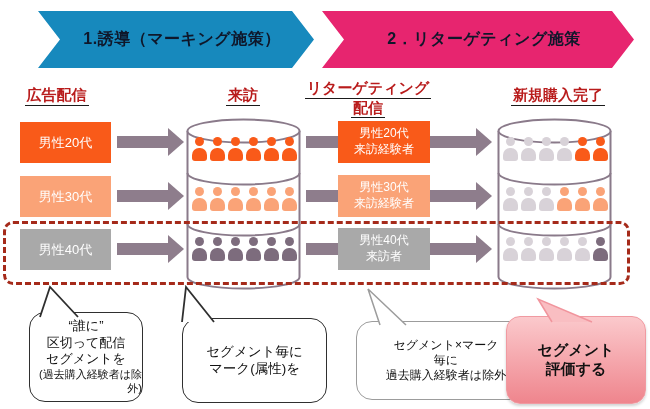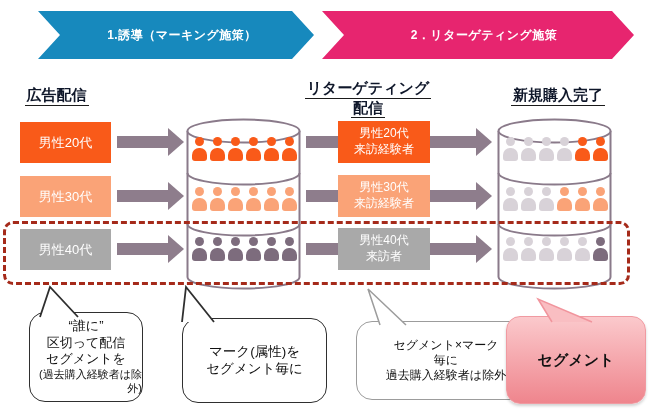--- a/index.html
+++ b/index.html
@@ -2,29 +2,29 @@
 <html style="--c-orange: #F95A19; --c-light-orange: #FAA377; --c-gray: #A9A9A9; --c-arrow: #8E7D8C; --c-cylinder-stroke: #8A7A8A; --c-person-light: #D8D2D8; --c-person-dark: #7D6C7D; --c-dashed-red: #A52A1A; --c-banner-blue: #1789BD; --c-banner-pink: #E7256F; --c-pink-callout-top: #FBC9CC; --c-pink-callout-bottom: #EF858D;"><head>
 <meta charset="utf-8">
 <style>
   html,body{margin:0;padding:0;background:#fff;}
   #canvas{
     position:relative;width:650px;height:409px;overflow:hidden;background:#fff;
     font-family:"Liberation Sans","DejaVu Sans",sans-serif;
   }
   
   .banner{
-    position:absolute;top:11px;height:48px;display:flex;align-items:center;justify-content:center;
-    color:#ffffff;font-size:12px;font-weight:bold;letter-spacing:.5px;
+    position:absolute;top:11px;height:57px;display:flex;align-items:center;justify-content:center;
+    color:#0f172a;font-size:16px;font-weight:bold;letter-spacing:.5px;
     clip-path:polygon(0 0,calc(100% - 22px) 0,100% 50%,calc(100% - 22px) 100%,0 100%,22px 50%);
     padding-left:12px;box-sizing:border-box;
   }
   #banner1{left:38px;width:276px;}
   #banner2{left:322px;width:312px;}
   
-  .col-header{position:absolute;text-align:center;font-size:15px;font-weight:bold;color:#0f172a;line-height:1.18;}
+  .col-header{position:absolute;text-align:center;font-size:15px;font-weight:bold;color:#b91c1c;line-height:1.18;}
   .col-header .u{display:inline-block;border-bottom:1.6px solid #1a1a1a;padding:0 2px 1px 2px;}
   #hdr-ad{left:14px;top:86px;width:85px;}
   #hdr-visit{left:203px;top:86px;width:80px;}
   #hdr-rt{left:288px;top:79px;width:160px;}
   #hdr-purchase{left:495px;top:86px;width:126px;}
   
   .seg-box{
     position:absolute;left:20px;width:91px;height:41px;z-index:2;
     display:flex;align-items:center;justify-content:center;color:#fff;font-size:13px;
   }
@@ -71,20 +71,23 @@
 <body>
 
 <div id="canvas">
 
   <div class="banner" id="banner1" style="background: rgb(23, 137, 189);">1.誘導（マーキング施策）</div>
   <div class="banner" id="banner2" style="background: rgb(231, 37, 111);">2．リターゲティング施策</div>
 
   <div class="col-header" id="hdr-ad">
     <span class="u">広告配信</span>
   </div>
+  <div class="col-header" id="hdr-visit">
+    <span class="u">来訪</span>
+  </div>
   <div class="col-header" id="hdr-rt">
     <span class="u" style="display:block;margin:0 auto;width:max-content;">リターゲティング</span>
     <span class="u" style="display:block;margin:0 auto;width:max-content;">配信</span>
   </div>
   <div class="col-header" id="hdr-purchase">
     <span class="u">新規購入完了</span>
   </div>
 
   <div class="seg-box" style="top: 122px; background: rgb(249, 90, 25);">男性20代</div>
   <div class="seg-box" style="top: 176px; background: rgb(250, 163, 119);">男性30代</div>
@@ -208,25 +211,26 @@
     <path d="M28,25 L14,2 L68,25" fill="#F9BEC2" stroke="#F1959D" stroke-width="1.5"></path>
   </svg>
 
   <div class="callout" id="callout1">
     <span class="ln">“誰に”</span>
     <span class="ln">区切って配信</span>
     <span class="ln">セグメントを</span>
     <span class="note">(過去購入経験者は除外)</span>
   </div>
   <div class="callout" id="callout2">
+    <span class="ln">セグメント毎に</span>
     <span class="ln">マーク(属性)を</span>
-    <span class="ln">セグメント毎に</span>
   </div>
   <div class="callout" id="callout3">
     <span class="ln">セグメント×マーク</span>
     <span class="ln">毎に</span>
     <span class="ln">過去購入経験者は除外</span>
   </div>
   <div class="callout" id="callout4">
     <span class="ln">セグメント</span>
+    <span class="ln">評価する</span>
   </div>
 
 </div>
 
 </body></html>

